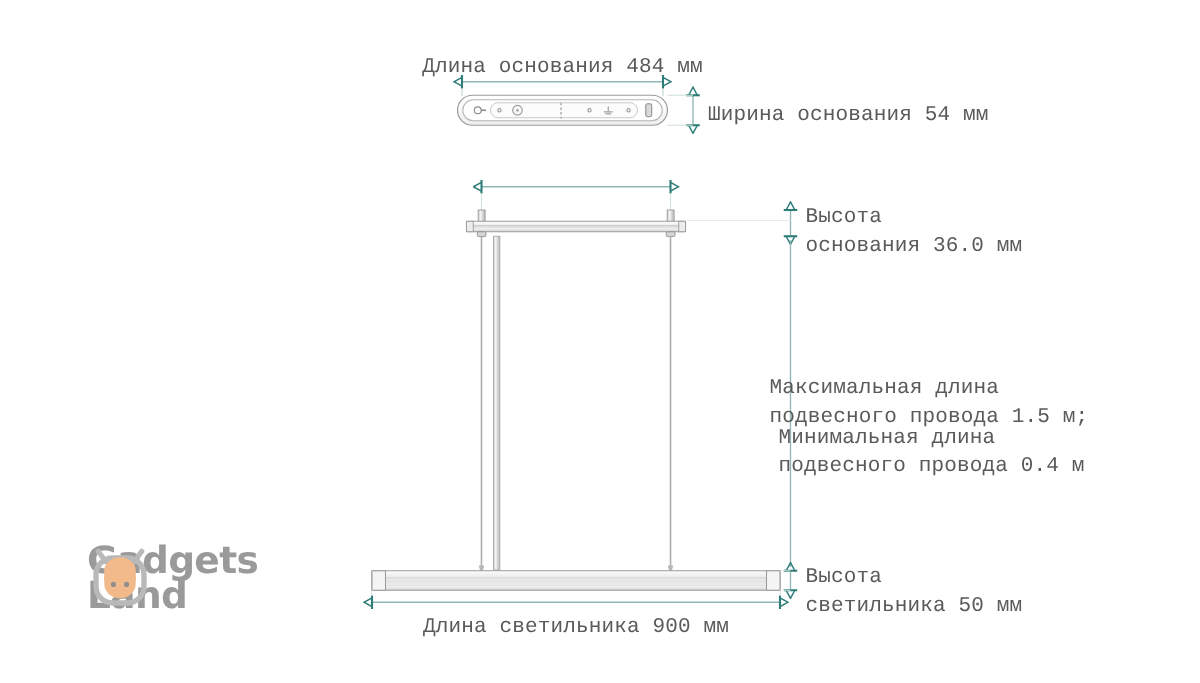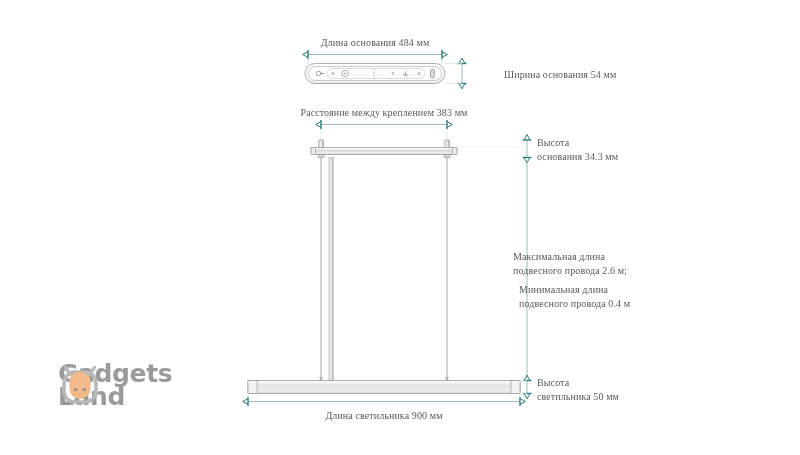--- a/index.html
+++ b/index.html
@@ -15,22 +15,22 @@
     overflow: hidden;
     font-family: "Liberation Sans", sans-serif;
   }
   #stage svg {
     position: absolute;
     left: 0;
     top: 0;
   }
   .dimlabel {
     position: absolute;
-    font-family: Liberation Serif, serif;
-    font-size: 10px;
+    font-family: Liberation Mono, monospace;
+    font-size: 14px;
     color: #5a5a5a;
     white-space: nowrap;
     line-height: 1.35;
     letter-spacing: 0.1px;
   }
   .dimlabel.center {
     text-align: center;
   }
   .dimlabel.left {
     text-align: left;
@@ -228,32 +228,31 @@
       <line x1="248" y1="401.5" x2="520" y2="401.5" stroke="#8fb7b5" stroke-width="0.9" marker-start="url(#arrL)" marker-end="url(#arrR)"></line>
       <line x1="248" y1="397" x2="248" y2="406" stroke="#2e7d79" stroke-width="1.4"></line>
       <line x1="520" y1="397" x2="520" y2="406" stroke="#2e7d79" stroke-width="1.4"></line>
       <line x1="248" y1="394" x2="248" y2="397" stroke="#cfe0df" stroke-width="0.7"></line>
       <line x1="520" y1="394" x2="520" y2="397" stroke="#cfe0df" stroke-width="0.7"></line>
     </g>
   </svg>
 
   <div class="dimlabel center" style="left:255px; top:36px; width:240px;">Длина основания 484 мм</div>
 
-  <div class="dimlabel left" style="left:472px; top:68px;margin-left:32px;">Ширина основания 54 мм</div>
-
-  <div class="dimlabel center" style="left:264px; top:106px; width:240px;">Расстояние между креплением 383 мм</div>
+  <div class="dimlabel left" style="left:472px; top:68px;">Ширина основания 54 мм</div>
+
 
   <div class="dimlabel left" style="left:537px; top:136px;">
     <span>Высота</span><br>
-    <span>основания 34.3 мм</span>
+    <span>основания 36.0 мм</span>
   </div>
 
   <div class="dimlabel left" style="left:513px; top:250px;">
     <span>Максимальная длина</span><br>
-    <span>подвесного провода 2.6 м;</span>
+    <span>подвесного провода 1.5 м;</span>
   </div>
 
   <div class="dimlabel left" style="left:489px; top:283px;margin-left:30px;">
     <span>Минимальная длина</span><br>
     <span>подвесного провода 0.4 м</span>
   </div>
 
   <div class="dimlabel left" style="left:537px; top:376px;">
     <span>Высота</span><br>
     <span>светильника 50 мм</span>

